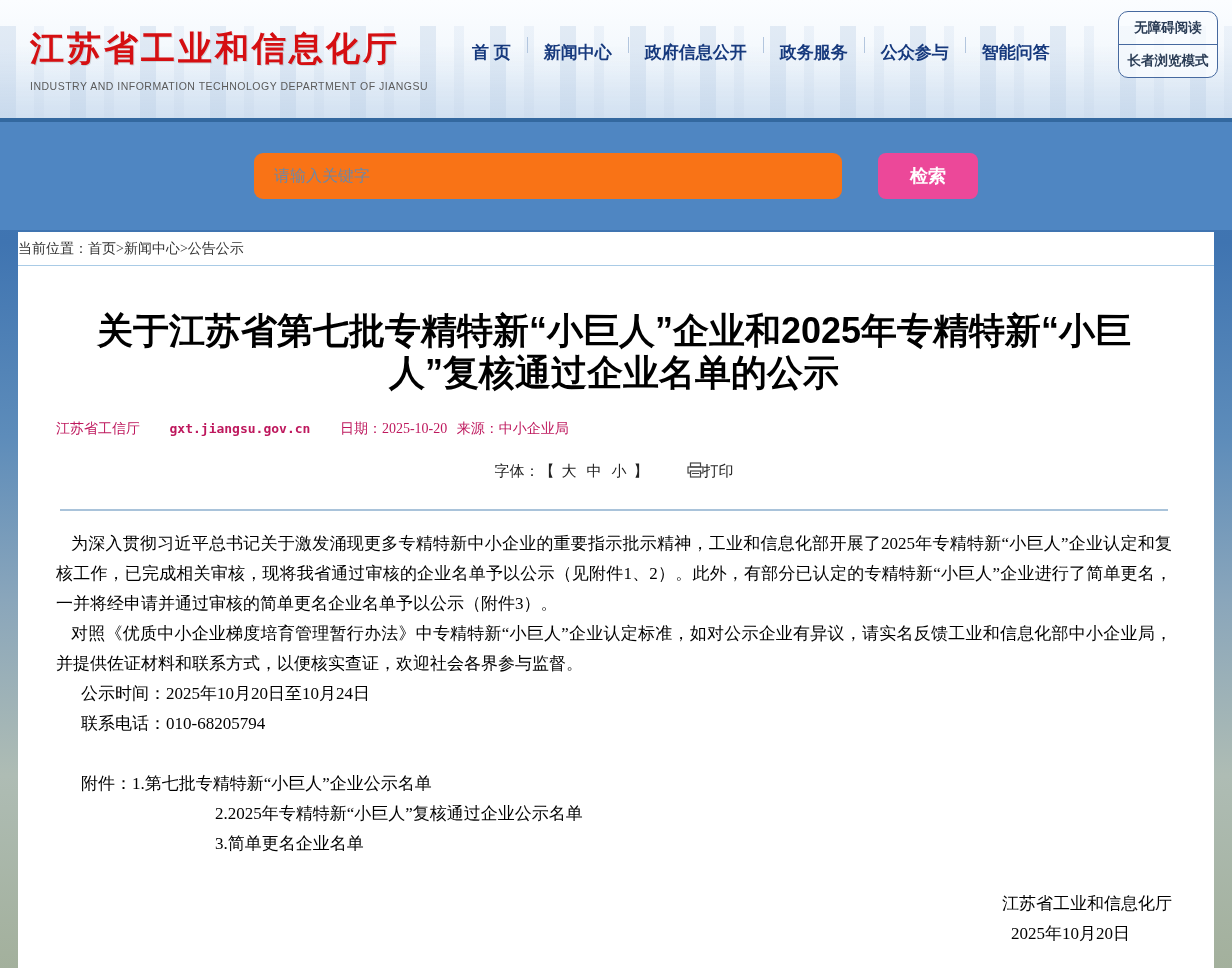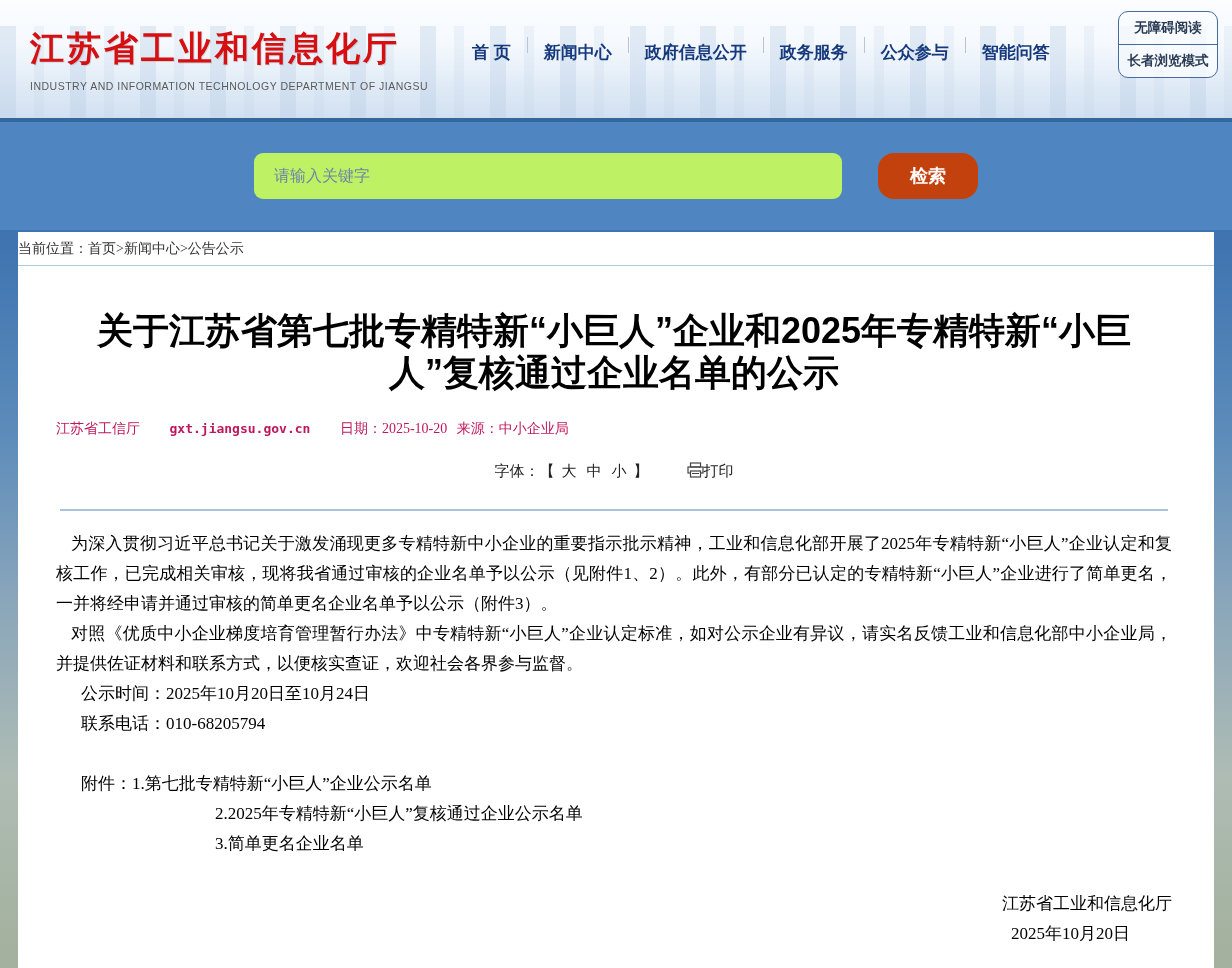--- a/index.html
+++ b/index.html
@@ -54,27 +54,27 @@
   .access-btn + .access-btn{ border-top:1px solid #46699f; }
 
   
   .search-band{
     height:112px; background:#4f86c2; border-top:4px solid #33689f;
     display:flex; align-items:center; justify-content:center;
   }
   .search-wrap{ display:flex; align-items:center; width:724px; justify-content:space-between; }
   .search-input{
     width:588px; height:46px; border:none; border-radius:9px;
-    background:#bef264; padding:0 20px; font-size:16px; color:#2d4a6b; outline:none;
+    background:#f97316; padding:0 20px; font-size:16px; color:#2d4a6b; outline:none;
     font-family:"Liberation Sans", sans-serif;
   }
   .search-input::placeholder{ color:#6e87a5; }
   .search-btn{
-    width:100px; height:46px; border:none; border-radius:16px;
-    background:#c2410c; color:#fff; font-size:18px; font-weight:bold; cursor:pointer;
+    width:100px; height:46px; border:none; border-radius:8px;
+    background:#ec4899; color:#fff; font-size:18px; font-weight:bold; cursor:pointer;
     font-family:"Liberation Sans", sans-serif;
   }
 
   
   .content-sheet{
     width:1196px; margin:2px auto 0 auto; background:#ffffff; min-height:734px;
     padding-bottom:20px;
   }
   .breadcrumb-row{
     height:34px; display:flex; align-items:center; 

